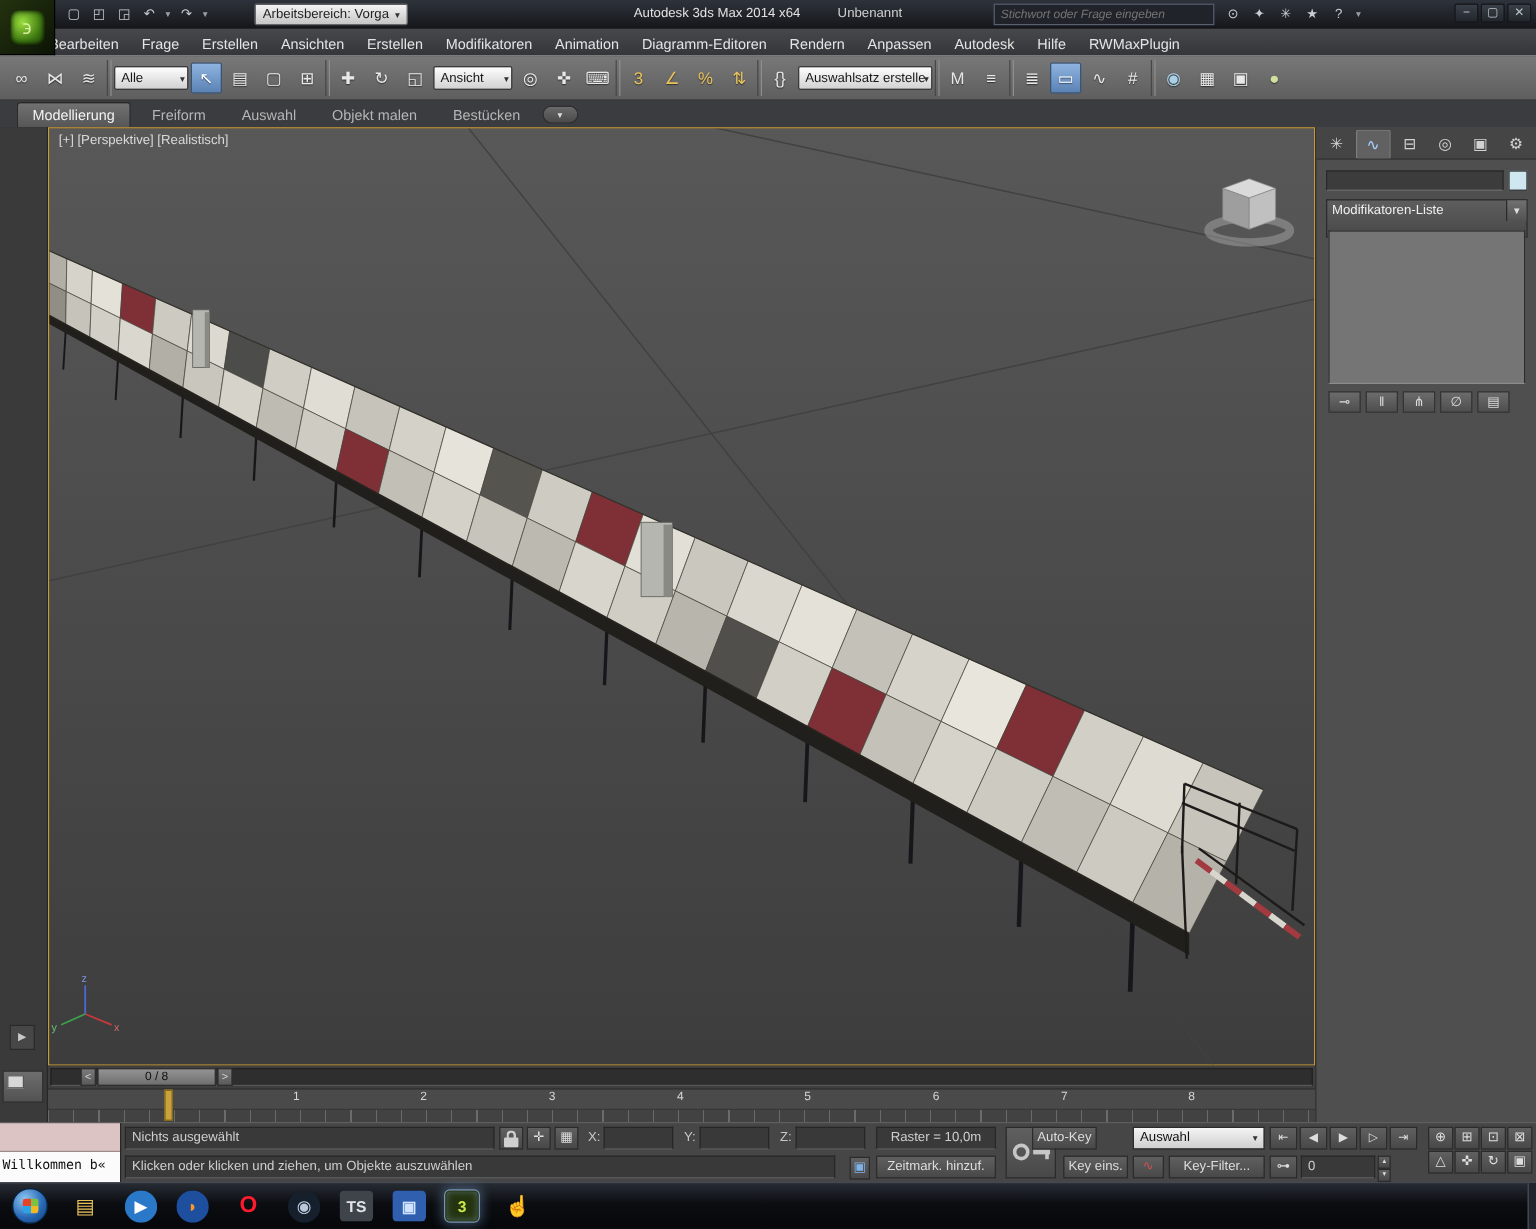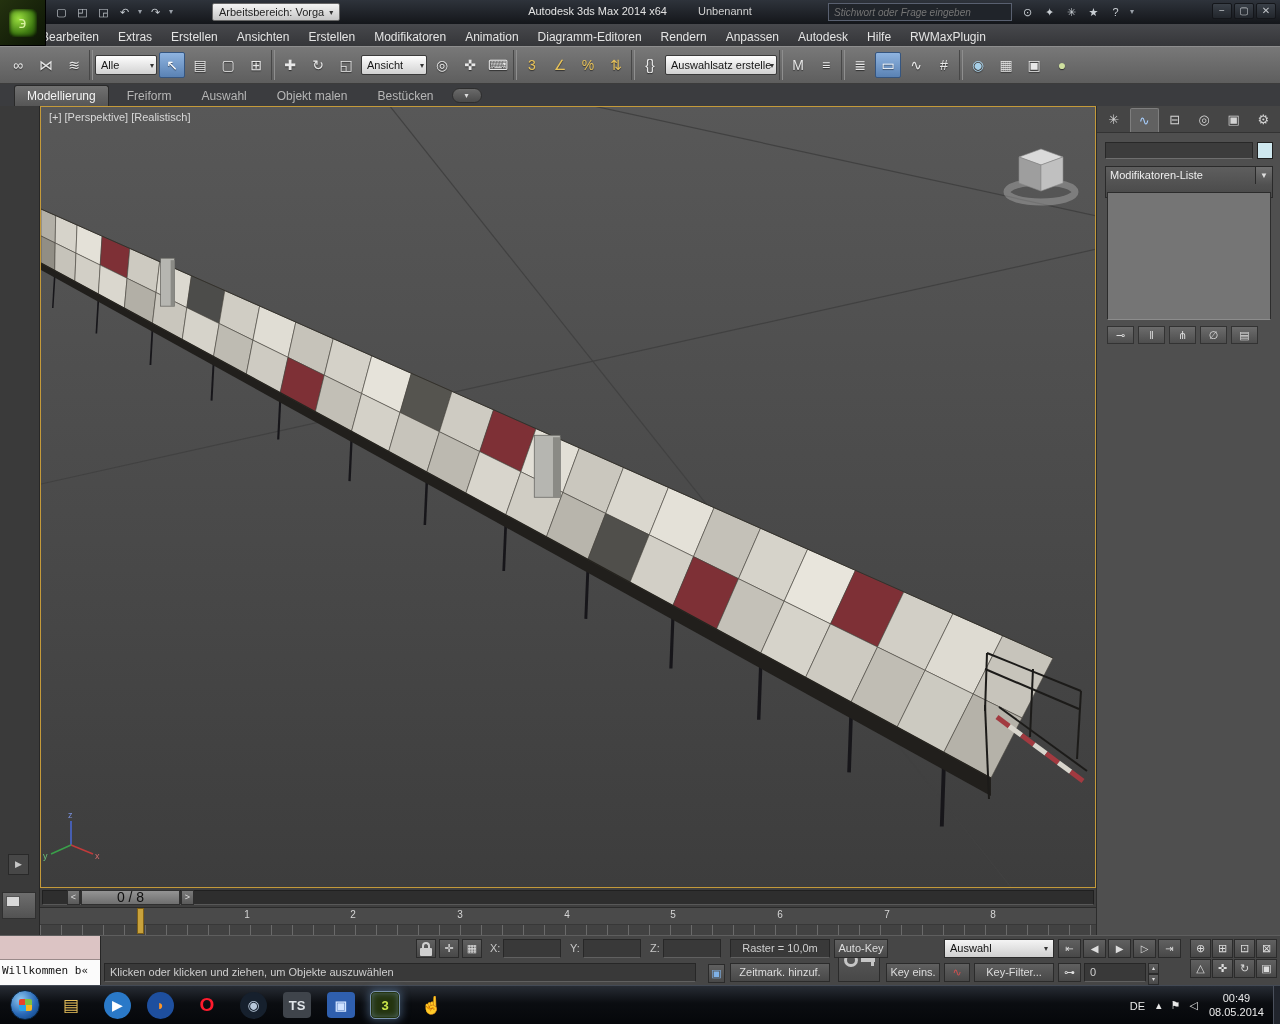--- a/index.html
+++ b/index.html
@@ -90,21 +90,21 @@
   .stbtn{width:27px;height:18px;background:linear-gradient(#6c6c6c,#4e4e4e);border:1px solid #333;
     color:#ddd;font-size:11px;text-align:center;line-height:16px}
 
   
   .timeslider{position:absolute;left:40px;top:888px;width:1056px;height:20px;background:#3f3f3f;border-bottom:1px solid #2b2b2b}
   .tstrack{position:absolute;left:2px;top:2px;width:1052px;height:15px;background:#2e2e2e;
     border:1px solid #202020;border-bottom-color:#585858}
   .tsbtn{position:absolute;top:2px;width:13px;height:15px;background:linear-gradient(#7a7a7a,#5a5a5a);
     border:1px solid #2e2e2e;color:#ddd;font-size:9px;text-align:center;line-height:13px}
   .tshandle{position:absolute;left:41px;top:2px;width:99px;height:15px;background:linear-gradient(#949494,#6e6e6e);
-    border:1px solid #303030;color:#101010;font-size:14px;text-align:center;line-height:13px}
+    border:1px solid #303030;color:#101010;font-size:10px;text-align:center;line-height:13px}
   .trackbar{position:absolute;left:40px;top:908px;width:1056px;height:27px;background:#4a4a4a;border-bottom:1px solid #202020}
   .tnum{position:absolute;top:1px;font-size:10px;color:#d6d6d6;transform:translateX(-50%)}
   .ruler{position:absolute;left:0;top:16px;width:1056px;height:11px;
     background:repeating-linear-gradient(90deg,#6a6a6a 0 1px,transparent 1px 21px),#424242;border-top:1px solid #383838}
   .marker{position:absolute;left:97px;top:0;width:7px;height:26px;background:#c8a23c;border:1px solid #7e5f16}
 
   
   .statusbar{position:absolute;left:0;top:935px;width:1280px;height:50px;background:#464646;
     border-top:1px solid #5e5e5e;font-size:11px;color:#d8d8d8}
   .listener{position:absolute;left:0;top:0;width:101px;height:50px;border-right:1px solid #262626}
@@ -192,21 +192,21 @@
       </div>
     <div class="wc">
         <span class="wcbtn">−</span>
         <span class="wcbtn">▢</span>
         <span class="wcbtn">✕</span>
       </div>
   </header>
 
   <nav class="menubar">
       <span class="mitem">Bearbeiten</span>
-      <span class="mitem">Extras</span>
+      <span class="mitem">Frage</span>
       <span class="mitem">Erstellen</span>
       <span class="mitem">Ansichten</span>
       <span class="mitem">Erstellen</span>
       <span class="mitem">Modifikatoren</span>
       <span class="mitem">Animation</span>
       <span class="mitem">Diagramm-Editoren</span>
       <span class="mitem">Rendern</span>
       <span class="mitem">Anpassen</span>
       <span class="mitem">Autodesk</span>
       <span class="mitem">Hilfe</span>
@@ -423,41 +423,42 @@
       </div>
     <div class="ruler"></div>
     <div class="marker"></div>
   </div>
 
   <div class="statusbar">
     <div class="listener">
       <div class="listpink"></div>
       <div class="listwhite">Willkommen b«</div>
     </div>
+    <div class="sfield" style="left:104px;top:3px;width:308px">Nichts ausgewählt</div>
     <div class="sbtn" style="left:416px;top:3px;width:20px">
       <span class="padsh"></span>
       <span class="padbody"></span>
     </div>
     <div class="sbtn" style="left:439px;top:3px;width:20px">✛</div>
     <div class="sbtn" style="left:462px;top:3px;width:20px">▦</div>
     <span class="slab" style="left:490px;top:6px">X:</span>
     <div class="sfield" style="left:503px;top:3px;width:58px"></div>
     <span class="slab" style="left:570px;top:6px">Y:</span>
     <div class="sfield" style="left:583px;top:3px;width:58px"></div>
     <span class="slab" style="left:650px;top:6px">Z:</span>
     <div class="sfield" style="left:663px;top:3px;width:58px"></div>
     <div class="sfield" style="left:730px;top:3px;width:100px;text-align:center">Raster = 10,0m</div>
     <div class="sfield" style="left:104px;top:27px;width:592px">Klicken oder klicken und ziehen, um Objekte auszuwählen</div>
     <div class="sbtn" style="left:708px;top:28px;width:17px;color:#7fb2e8">▣</div>
     <div class="sbtn" style="left:730px;top:27px;width:100px">Zeitmark. hinzuf.</div>
     <div class="sbtn keybig" style="left:838px;top:3px;width:42px;height:43px">
       <span class="keyring"></span>
       <span class="keytail"></span>
     </div>
-    <div class="sbtn" style="left:834px;top:3px;width:54px">Auto-Key</div>
+    <div class="sbtn" style="left:860px;top:3px;width:54px">Auto-Key</div>
     <div class="sbtn" style="left:886px;top:27px;width:54px">Key eins.</div>
     <div class="sdd" style="left:944px;top:3px;width:110px">
       <span>Auswahl</span>
       <span class="caret2">▾</span>
     </div>
     <div class="sbtn" style="left:944px;top:27px;width:26px;color:#d05050">∿</div>
     <div class="sbtn" style="left:974px;top:27px;width:80px">Key-Filter...</div>
     <div class="transport">
         <span class="sbtn2 tpb">⇤</span>
         <span class="sbtn2 tpb">◀</span>
@@ -491,28 +492,16 @@
         <span class="tb" style="color: rgb(232, 192, 90);">▤</span>
         <span class="tb round" style="color: rgb(255, 255, 255); background: rgb(42, 121, 200);">▶</span>
         <span class="tb round" style="color: rgb(255, 150, 38); background: rgb(30, 79, 158);">◗</span>
         <span class="tb bold" style="color: rgb(255, 27, 45);">O</span>
         <span class="tb round" style="color: rgb(184, 200, 218); background: rgb(22, 32, 45);">◉</span>
         <span class="tb sq" style="color: rgb(224, 228, 232); background: rgb(63, 68, 75);">TS</span>
         <span class="tb sq" style="color: rgb(207, 226, 255); background: rgb(47, 95, 174);">▣</span>
         <span class="tb sq activeapp" style="color: rgb(205, 232, 74); background: rgb(36, 52, 15);">3</span>
         <span class="tb" style="color: rgb(232, 220, 200);">☝</span>
       </div>
-    <div class="tray">
-      <span class="lang">DE</span>
-      <div class="trayicons">
-          <span class="trayic">▴</span>
-          <span class="trayic">⚑</span>
-          <span class="trayic">◁</span>
-        </div>
-      <div class="clock">
-        <div>00:49</div>
-        <div>08.05.2014</div>
-      </div>
-    </div>
     <span class="showdesk"></span>
   </div>
 
 </div>
 
 </body></html>

